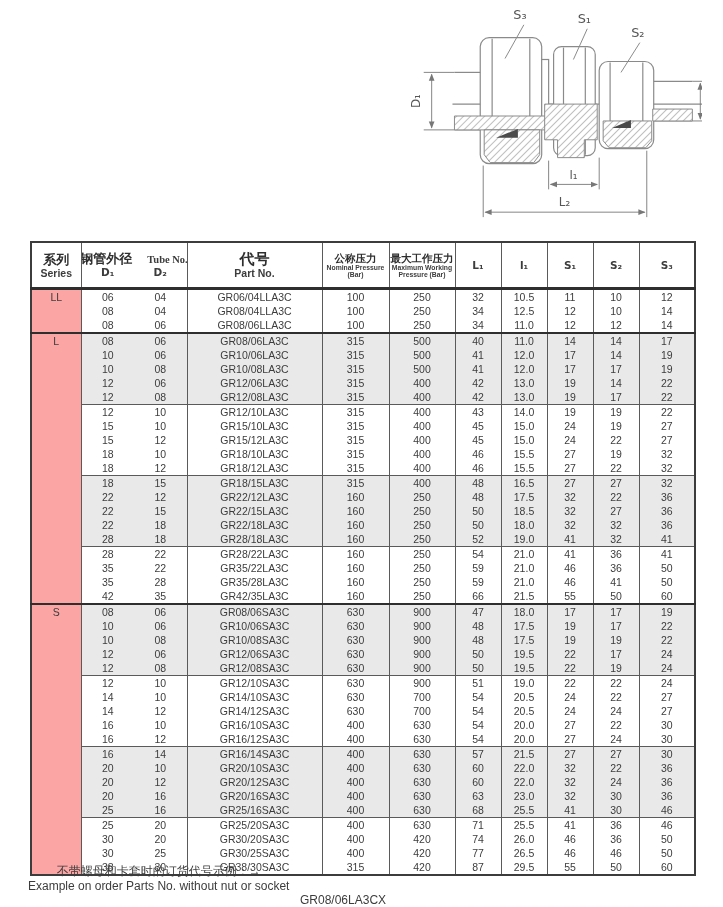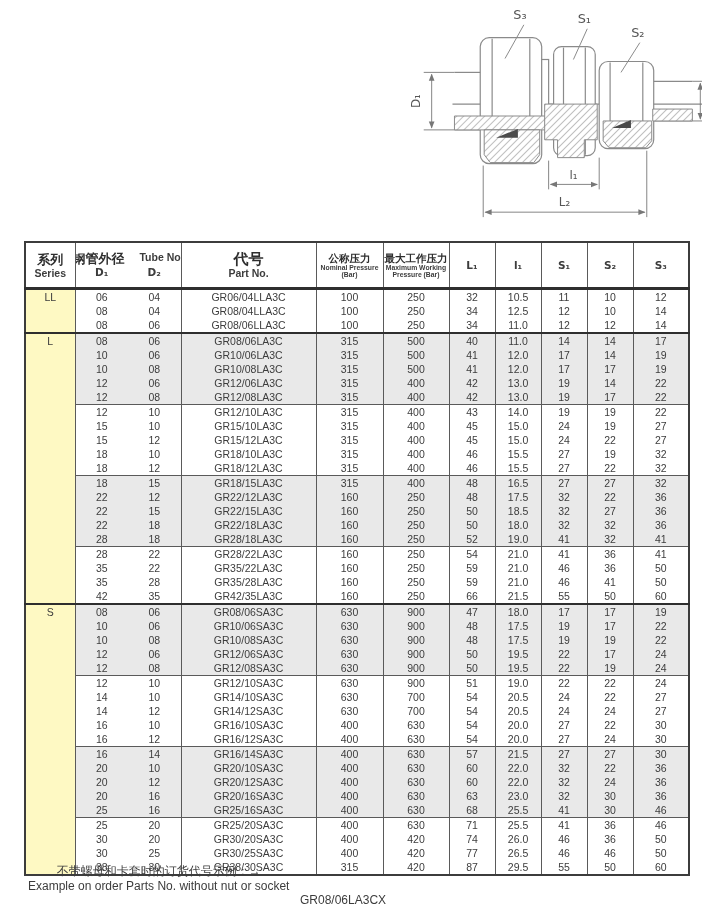--- a/index.html
+++ b/index.html
@@ -3,44 +3,44 @@
 <meta charset="utf-8">
 <style>
   html,body{margin:0;padding:0;background:#fff;}
   .page{position:relative;width:702px;height:907px;background:#fff;overflow:hidden;
         font-family:"Liberation Sans",sans-serif;color:#3a3a3a;}
 
   
   .drawing{position:absolute;left:408px;top:2px;width:312px;height:228px;}
 
   
-  table.spec{position:absolute;left:24px;top:241px;width:664px;border-collapse:collapse;
+  table.spec{position:absolute;left:30px;top:241px;width:664px;border-collapse:collapse;
              table-layout:fixed;border:2px solid #3c3c3c;}
   table.spec th,table.spec td{padding:0;margin:0;text-align:center;font-size:10.5px;
              color:#3c3c3c;overflow:hidden;white-space:nowrap;}
   table.spec td{border-left:1px solid #5a5a5a;height:14px;line-height:14px;}
   table.spec td.d2cell{border-left:none;text-align:center;}
   table.spec thead th{border-left:1px solid #5a5a5a;border-bottom:3px solid #2e2e2e;
              height:44px;vertical-align:middle;background:#fff;}
   table.spec thead th:first-child, table.spec td.series-cell{border-left:none;}
   tr.block-start td{border-top:1px solid #5a5a5a;}
   tr.section-start td{border-top:2px solid #2e2e2e;}
   tr.shaded td.data{background:#e9e9e9;}
   td.series-cell{vertical-align:top;text-align:left;padding:1px 0 0 7px;font-size:11.5px;
-             background:#fef9c3;line-height:13px;}
+             background:#fca5a5;line-height:13px;}
   .h-zh{font-size:13px;color:#2e2e2e;line-height:15px;}
   .h-lg{font-size:15px;line-height:16px;}
   .h-en{font-size:10.5px;color:#3c3c3c;line-height:12px;}
   .h-zh-sm{font-size:10.5px;color:#2e2e2e;line-height:12px;text-align:center;}
   .h-en-xs{font-size:6.8px;color:#3c3c3c;line-height:7.5px;white-space:normal;padding:0 2px;}
   .dim-h,.dsub{font-family:"DejaVu Sans",sans-serif;}
   .dim-h{font-size:13px;}
   .dsub{display:flex;font-size:10.5px;line-height:13px;}
   .dsub span{flex:1;text-align:center;}
-  .tube-line1{display:flex;justify-content:center;align-items:flex-start;gap:15px;}
+  .tube-line1{display:flex;justify-content:center;align-items:flex-end;gap:15px;font-family:Liberation Serif, serif;}
 
   
   .footer-note{position:absolute;left:28px;top:864px;text-align:center;}
   .footer-note .zh{font-size:12px;color:#3c3c3c;line-height:15px;}
   .footer-note .en{font-size:12px;color:#3c3c3c;line-height:15px;}
   .footer-code{position:absolute;left:300px;top:893px;font-size:12px;color:#3c3c3c;}
 </style>
 </head>
 <body>
 

